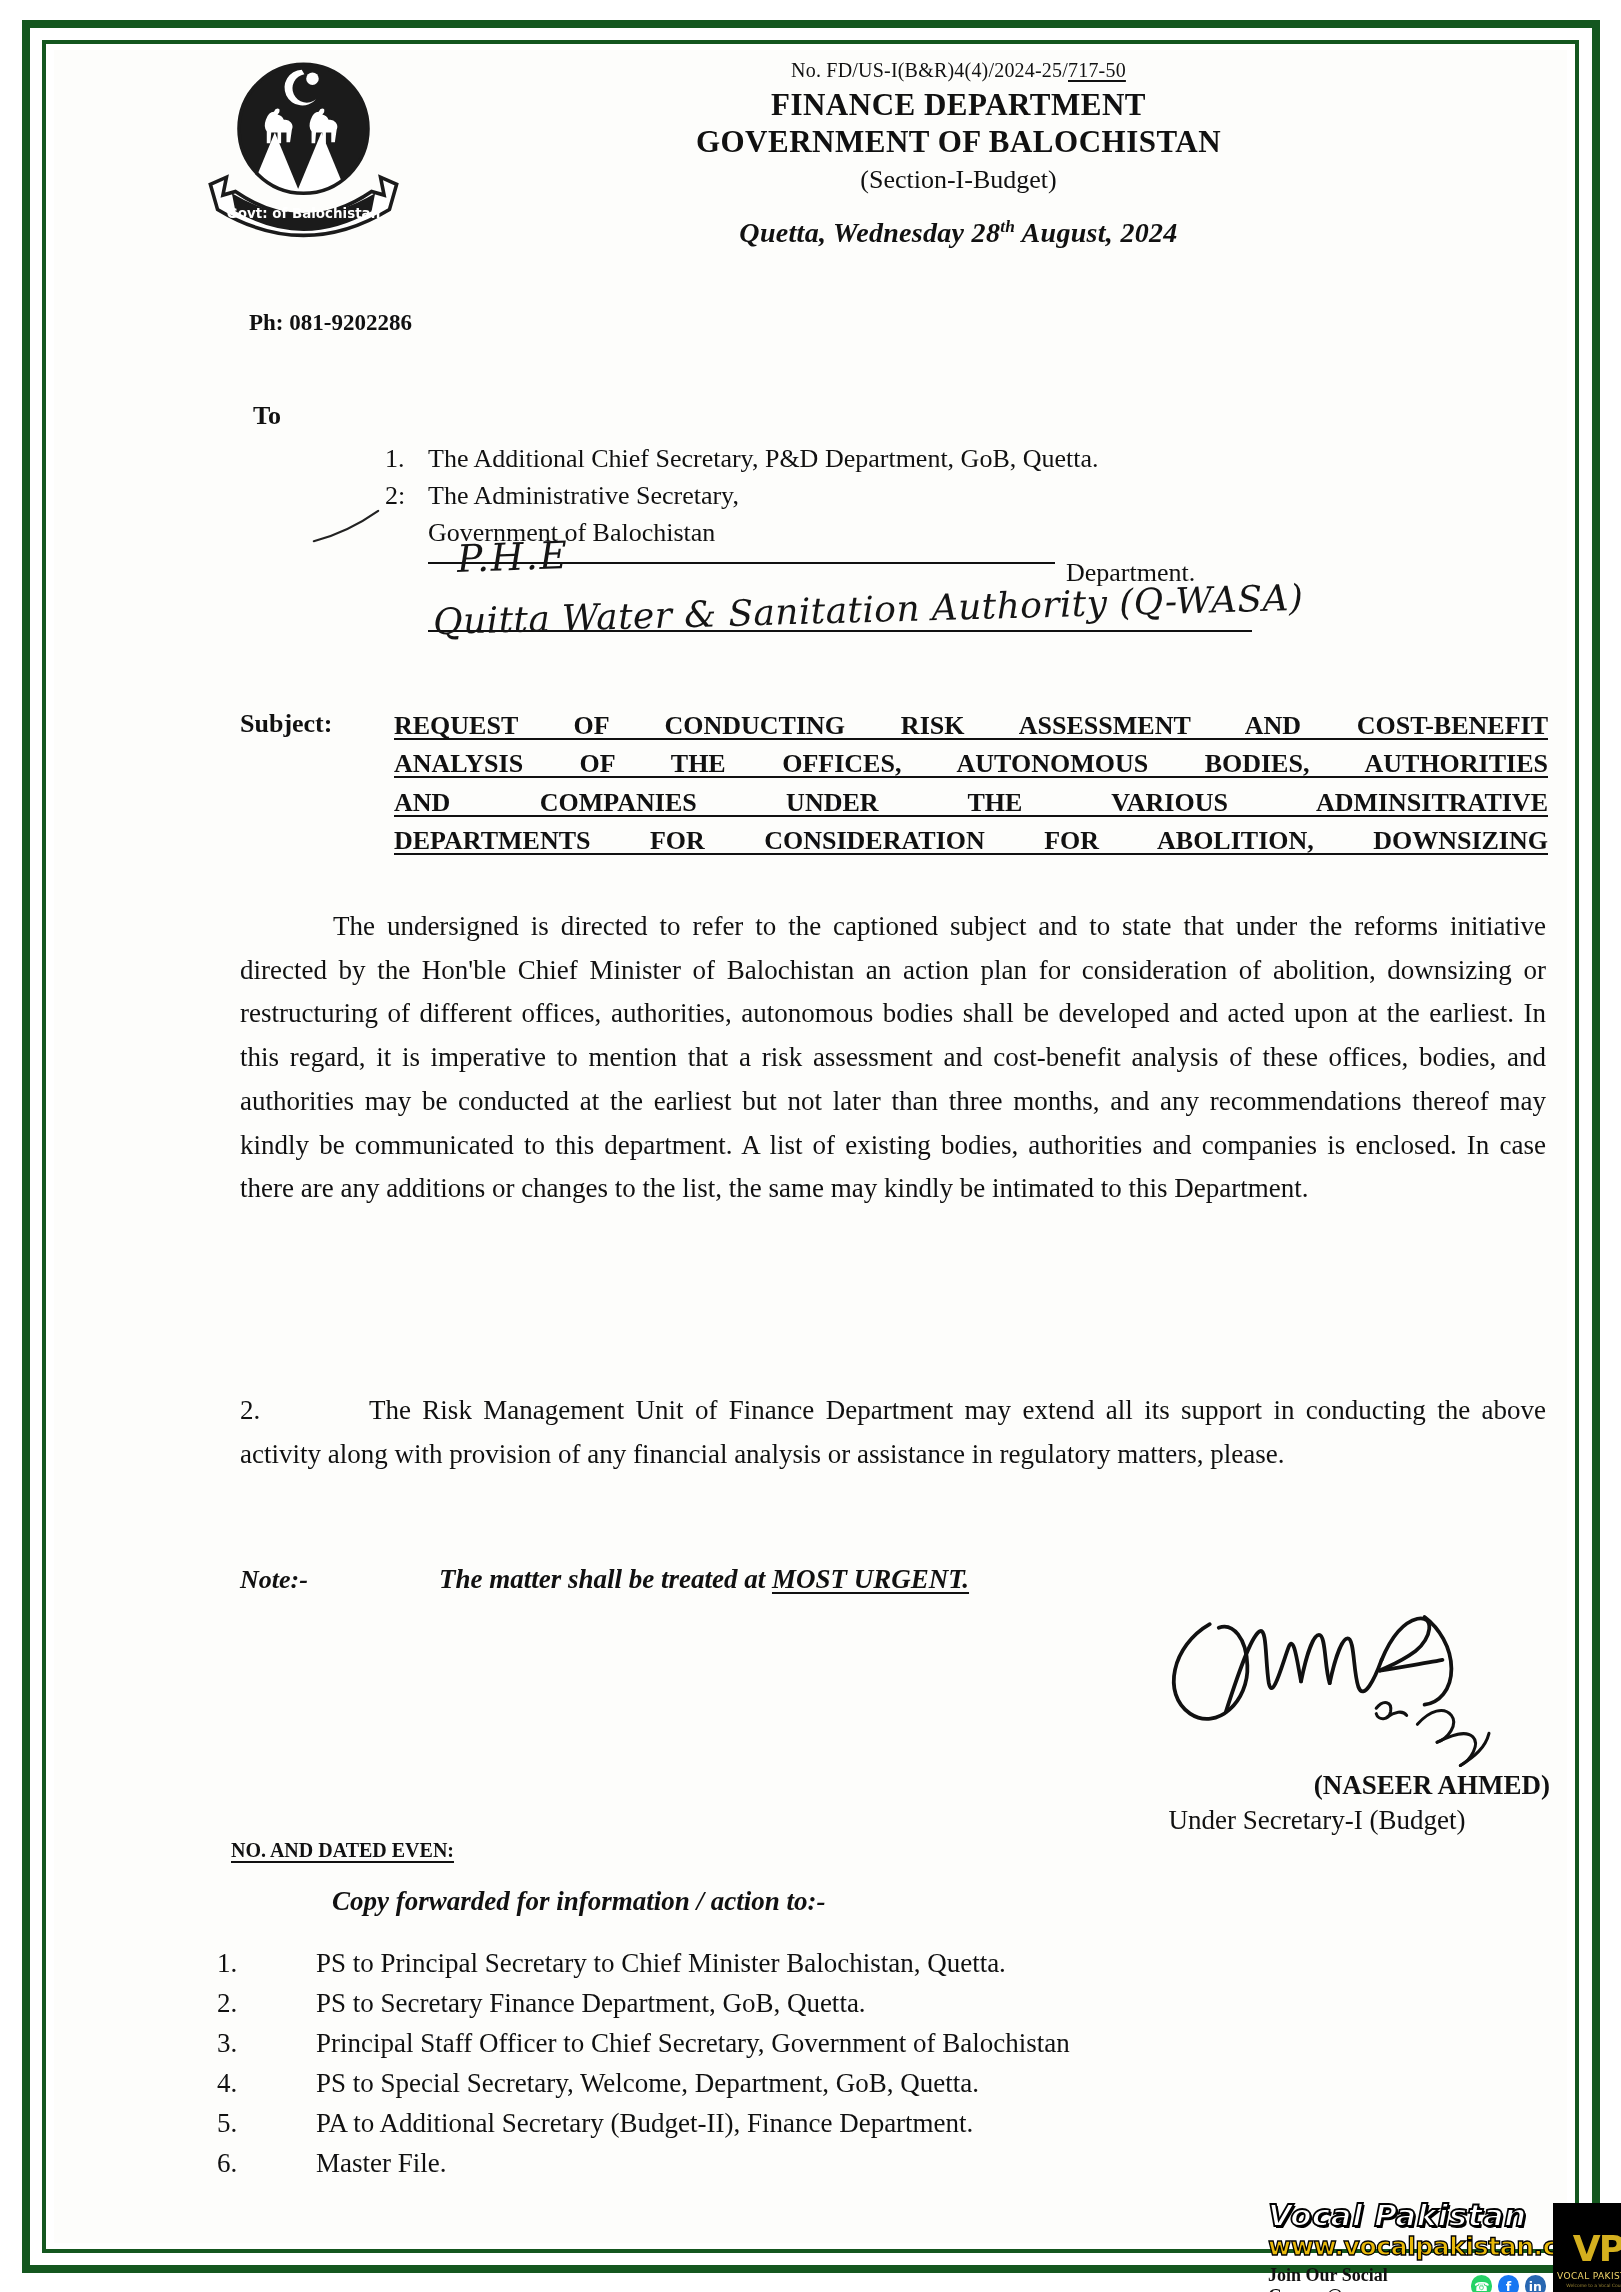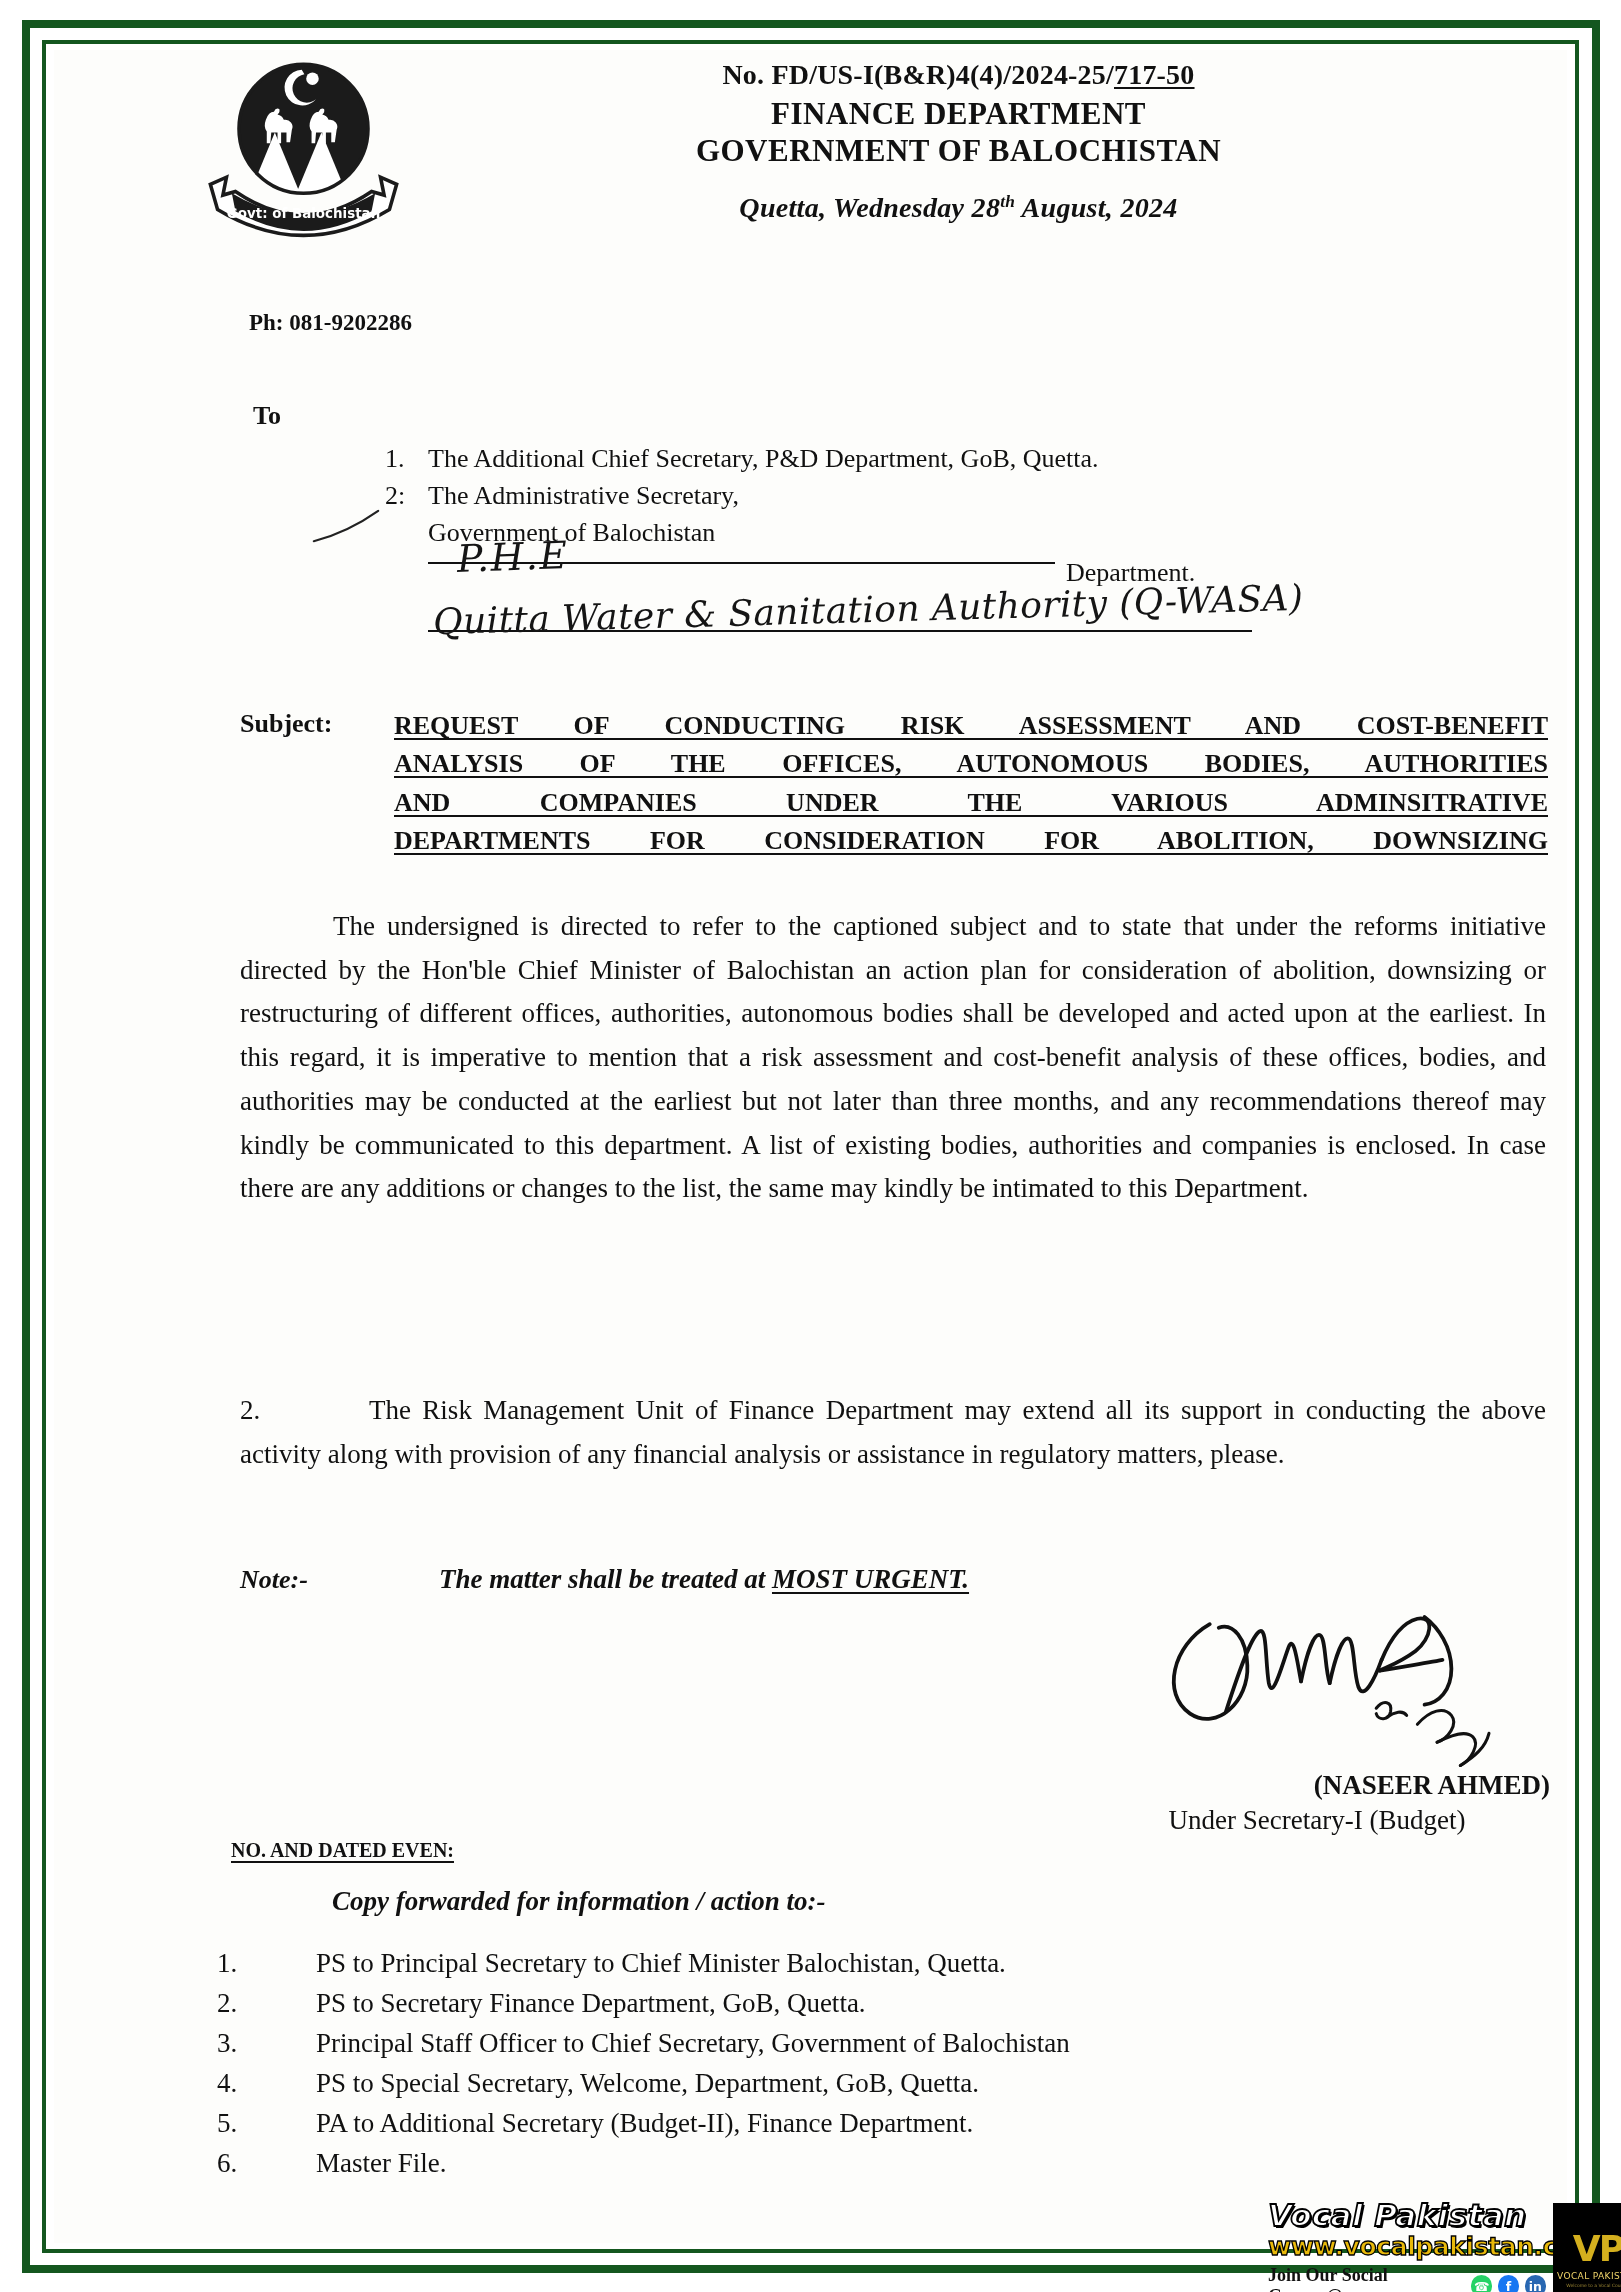--- a/index.html
+++ b/index.html
@@ -56,22 +56,22 @@
 
   
   .hdr {
     position: absolute;
     left: 430px;
     top: 9px;
     width: 949px;
     text-align: center;
   }
   .hdr .refno {
-    font-size: 28px;
-    font-weight: 700;
+    font-size: 20px;
+    font-weight: 400;
     letter-spacing: 0.2px;
     white-space: nowrap;
   }
   .hdr .refno .serial {
     text-decoration: underline;
     text-underline-offset: 2.7px;
   }
   .hdr .dept {
     font-size: 31px;
     font-weight: 700;
@@ -443,20 +443,21 @@
         <path d="M16 150 L34 142 L30 162 L44 158 Q120 210 196 158 L210 162 L206 142 L224 150 L216 178 Q120 236 24 178 Z" fill="#ffffff" stroke="#1b1b1b" stroke-width="4"></path>
         <path d="M40 160 Q120 208 200 160 L196 180 Q120 224 44 180 Z" fill="#1b1b1b"></path>
         <text x="120" y="188" font-family="DejaVu Sans, sans-serif" font-size="15" font-weight="700" fill="#ffffff" text-anchor="middle">Govt: of Balochistan</text>
       </svg>
     </div>
 
     <div class="hdr">
       <div class="refno"><span>No. FD/US-I(B&amp;R)4(4)/2024-25/</span><span class="serial">717-50</span></div>
       <div class="dept">FINANCE DEPARTMENT</div>
       <div class="govt">GOVERNMENT OF BALOCHISTAN</div>
+      <div class="section">(Section-I-Budget)</div>
       <div class="place-date"><span>Quetta, Wednesday 28</span><sup>th</sup><span> August, 2024</span></div>
     </div>
 
     <div class="phone">Ph: 081-9202286</div>
 
     <div class="to-label">To</div>
 
     <div class="to-list">
       <div class="to-item">
         <span class="num">1.</span>

